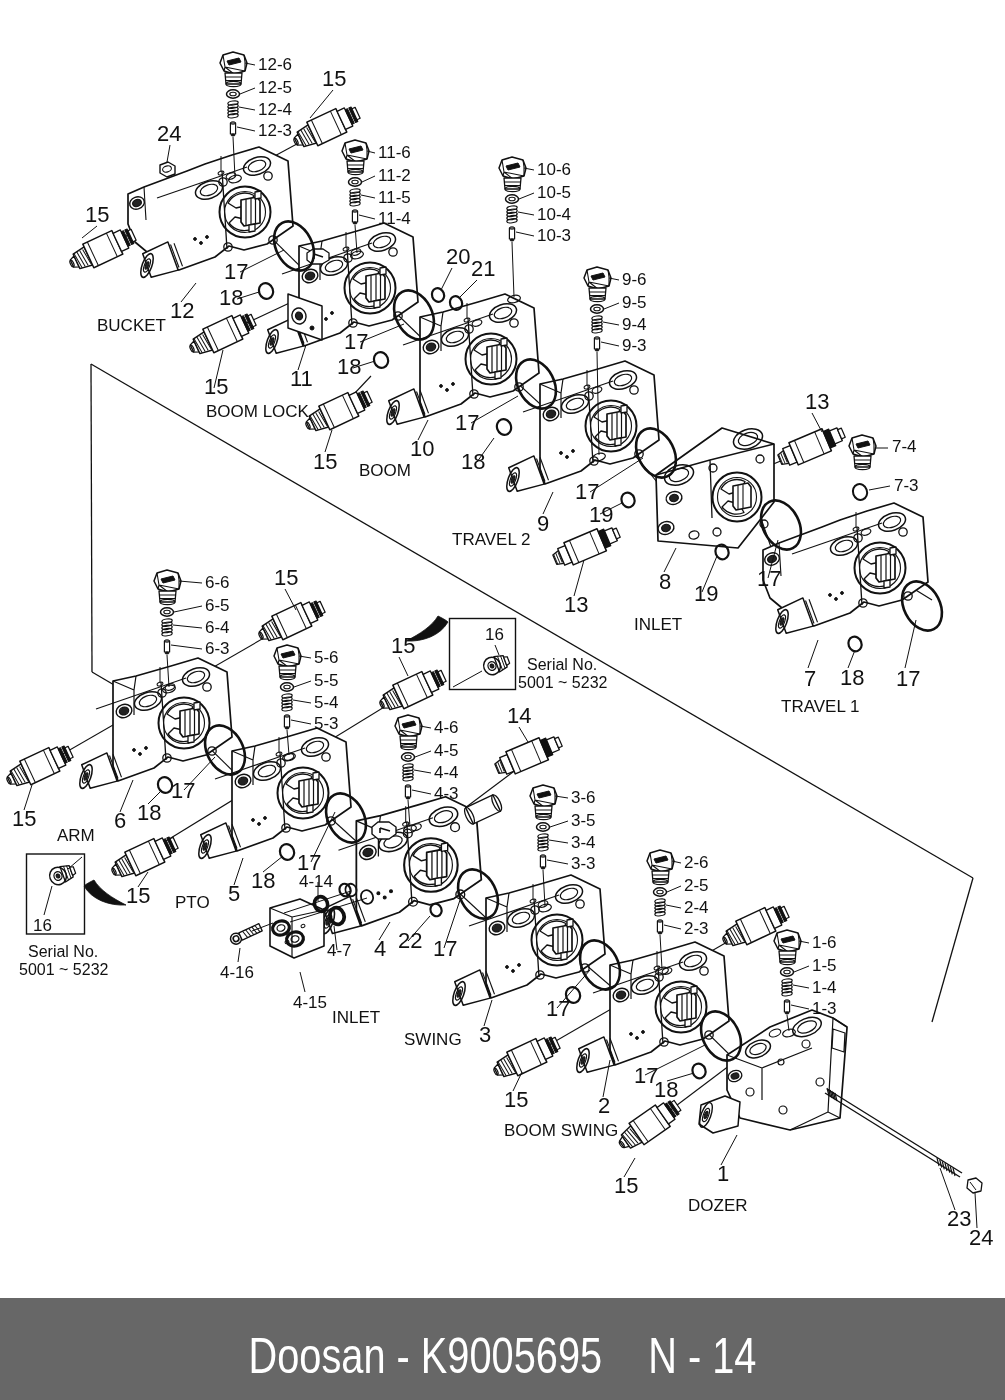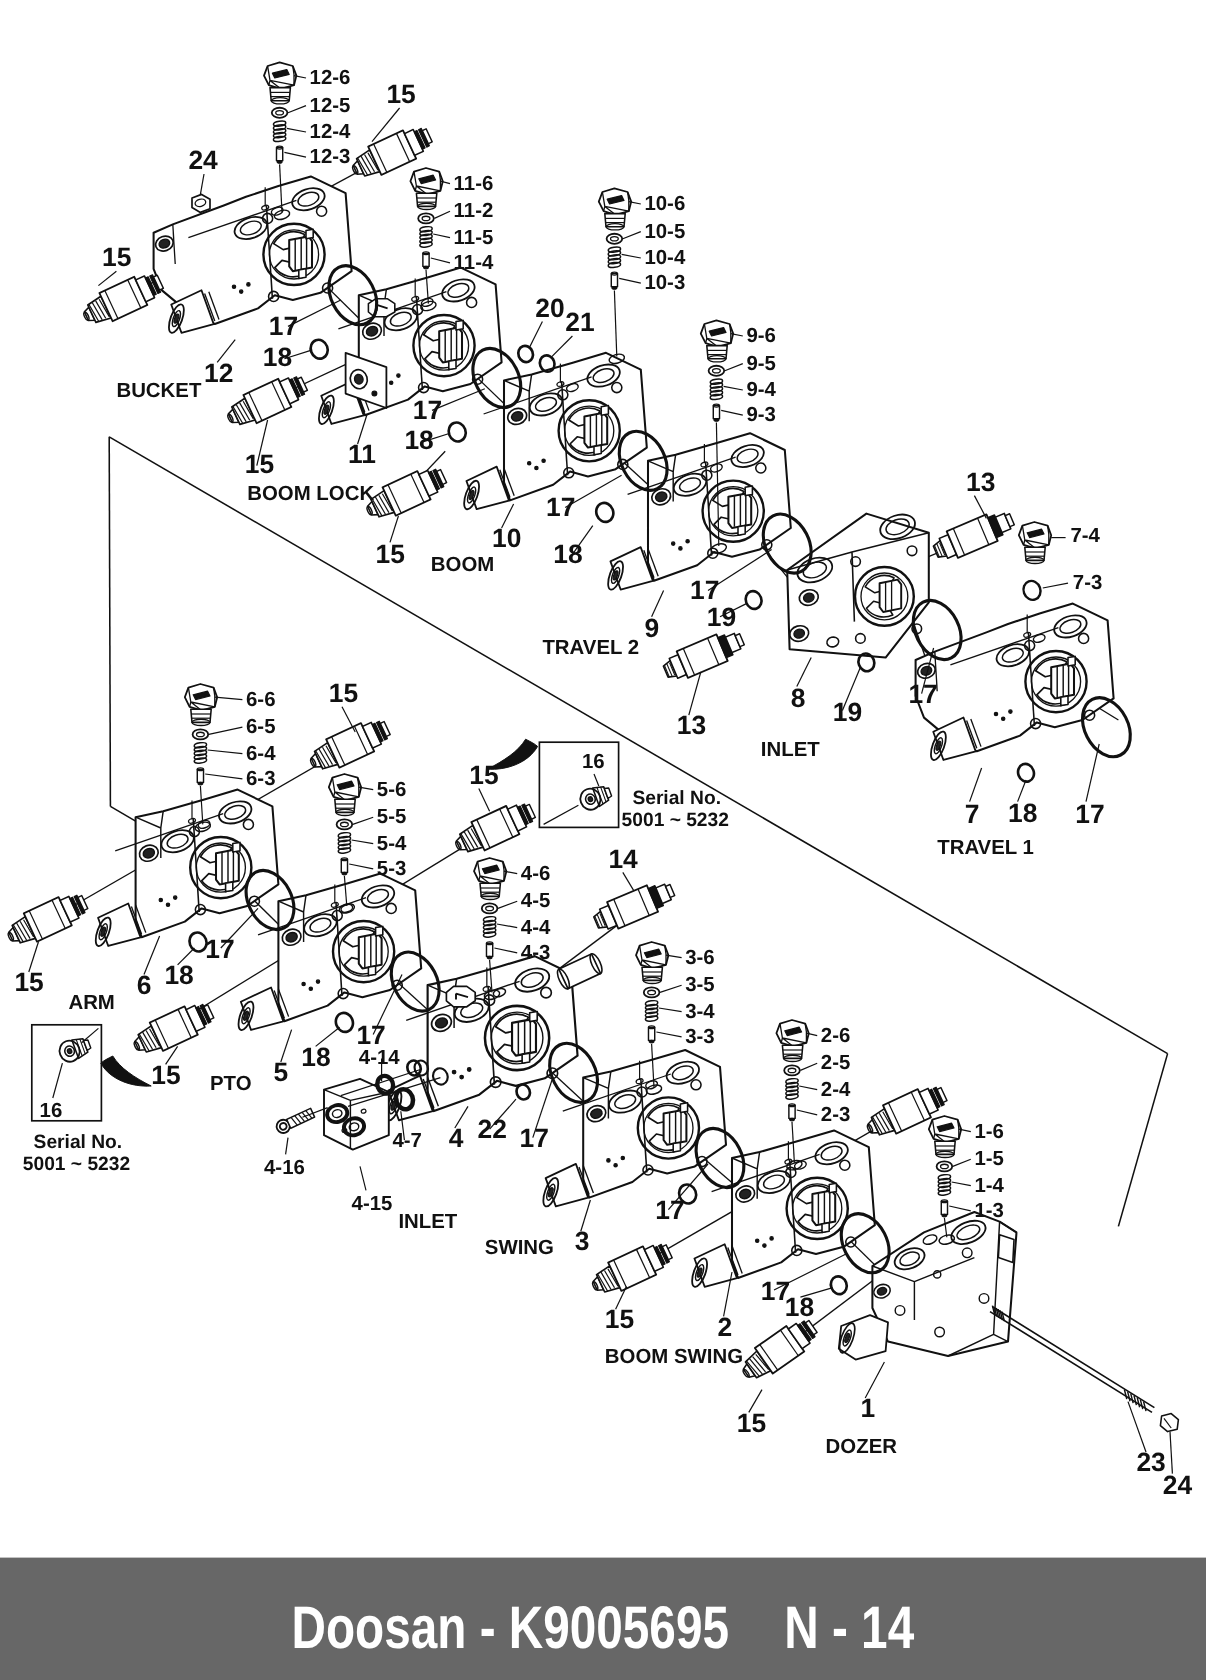--- a/index.html
+++ b/index.html
@@ -1,17 +1,17 @@
 <!DOCTYPE html>
 <html><head>
 <meta charset="utf-8">
 <style>
   html,body { margin:0; padding:0; background:#fff; }
   .page { position:relative; width:1005px; height:1400px; overflow:hidden;
-           font-family:"Liberation Sans", sans-serif;font-weight:bold; }
+           font-family:"Liberation Sans", sans-serif; }
   .footer { position:absolute; left:0; top:1298px; width:1005px; height:102px;
              background:#676767; display:flex; align-items:center; justify-content:center;
              color:#fff; font-size:50px; padding-top:7px; }
   .footer .inner { display:flex; transform:scaleX(0.795); transform-origin:center;
                     align-items:center; }
   .footer .gap { display:inline-block; width:58px; }
 </style>
 </head>
 <body>
 <div class="page">

